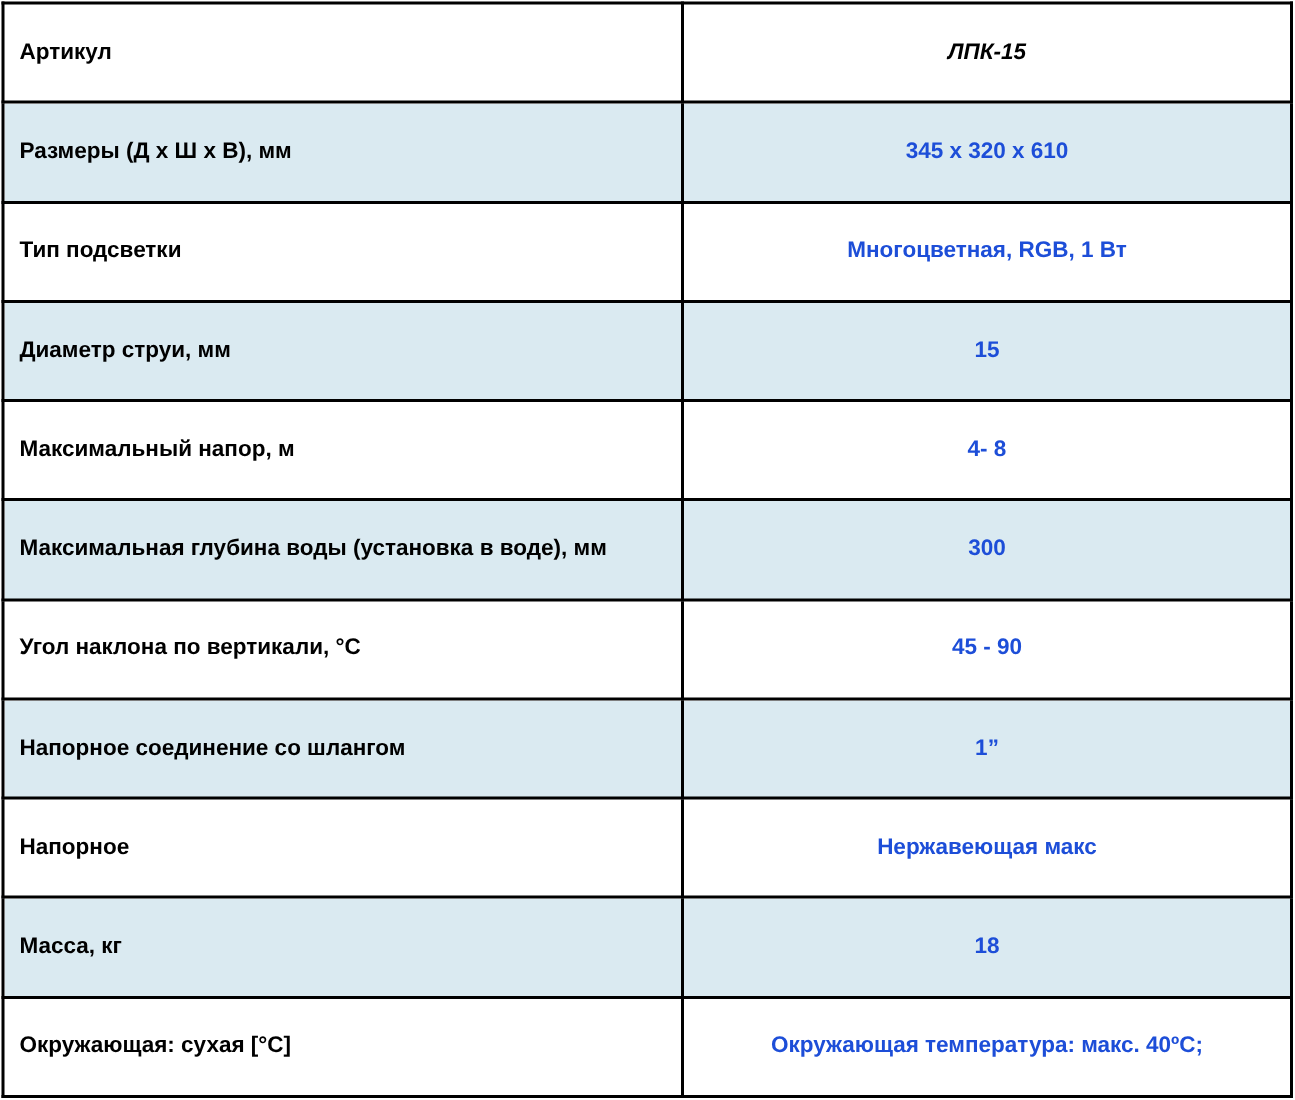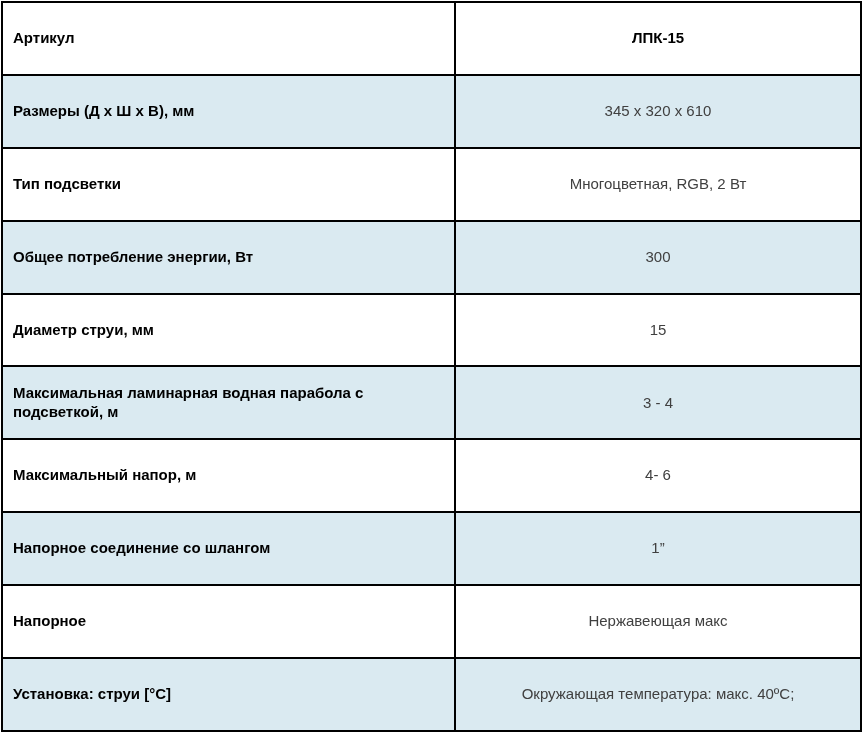--- a/index.html
+++ b/index.html
@@ -29,29 +29,30 @@
     overflow: hidden;
   }
   tr { height: 48px; }
   td.label-cell {
     font-weight: bold;
     color: #000000;
     text-align: left;
     padding: 4px 12px 4px 10px;
   }
   td.value-cell {
-    font-weight: normal;
-    color: #404040;
+    font-weight: bold;
+    color: #1d4ed8;
     text-align: center;
     padding: 4px 8px;
     white-space: pre-line;
   }
   td.value-cell.bold-value {
     font-weight: bold;
     color: #000000;
+    font-style: italic;
   }
   tr:nth-child(even) td {
     background: #daeaf1;
   }
   tr:nth-child(odd) td {
     background: #ffffff;
   }
 </style>
 </head>
 <body>
@@ -65,44 +66,48 @@
     <tr>
       <td class="label-cell">Артикул</td>
       <td class="value-cell bold-value">ЛПК-15</td>
     </tr>
     <tr>
       <td class="label-cell">Размеры (Д х Ш х В), мм</td>
       <td class="value-cell">345 x 320 x 610</td>
     </tr>
     <tr>
       <td class="label-cell">Тип подсветки</td>
-      <td class="value-cell">Многоцветная, RGB, 2 Вт</td>
-    </tr>
-    <tr>
-      <td class="label-cell">Общее потребление энергии, Вт</td>
-      <td class="value-cell">300</td>
+      <td class="value-cell">Многоцветная, RGB, 1 Вт</td>
     </tr>
     <tr>
       <td class="label-cell">Диаметр струи, мм</td>
       <td class="value-cell">15</td>
     </tr>
     <tr>
-      <td class="label-cell">Максимальная ламинарная водная парабола с подсветкой, м</td>
-      <td class="value-cell">3 - 4</td>
+      <td class="label-cell">Максимальный напор, м</td>
+      <td class="value-cell">4- 8</td>
     </tr>
     <tr>
-      <td class="label-cell">Максимальный напор, м</td>
-      <td class="value-cell">4- 6</td>
+      <td class="label-cell">Максимальная глубина воды (установка в воде), мм</td>
+      <td class="value-cell">300</td>
+    </tr>
+    <tr>
+      <td class="label-cell">Угол наклона по вертикали, °С</td>
+      <td class="value-cell">45 - 90</td>
     </tr>
     <tr>
       <td class="label-cell">Напорное соединение со шлангом</td>
       <td class="value-cell">1”</td>
     </tr>
     <tr>
       <td class="label-cell">Напорное</td>
       <td class="value-cell">Нержавеющая макс</td>
     </tr>
     <tr>
-      <td class="label-cell">Установка: струи [°С]</td>
+      <td class="label-cell">Масса, кг</td>
+      <td class="value-cell">18</td>
+    </tr>
+    <tr>
+      <td class="label-cell">Окружающая: сухая [°С]</td>
       <td class="value-cell">Окружающая температура: макс. 40ºС;</td>
     </tr>
   </tbody>
 </table>
 
 </body></html>

